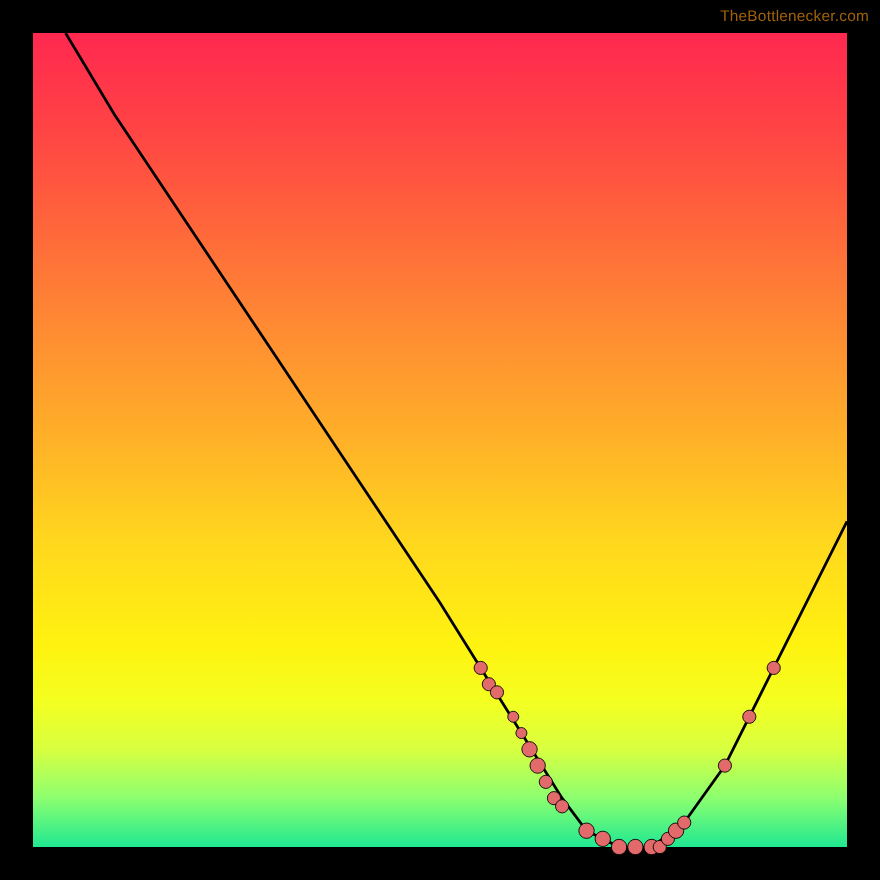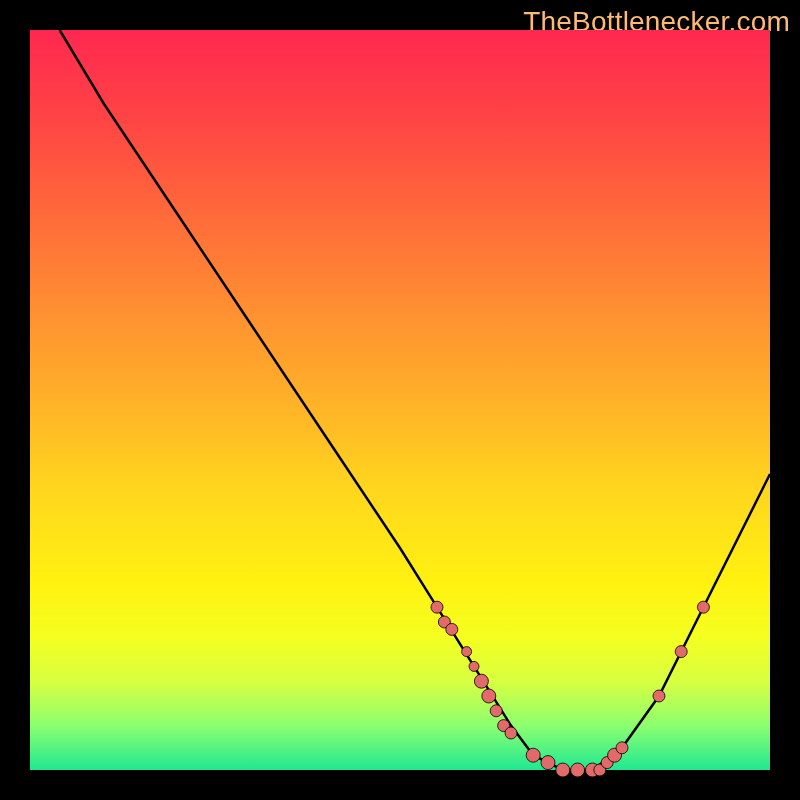--- a/index.html
+++ b/index.html
@@ -29,22 +29,22 @@
       #d8ff40 88%,
       #8cff70 94%,
       #20e892 100%
     );
   }
   .attribution {
     position: absolute;
     top: 6px;
     right: 10px;
     font-family: Arial, Helvetica, sans-serif;
-    font-size: 28px;
-    color: #fdba74;
+    font-size: 14px;
+    color: #a16207;
     font-weight: 500;
     letter-spacing: 0.2px;
     margin-left: 40px;
   }
   svg.curve {
     position: absolute;
     left: 0; top: 0;
     width: 740px;
     height: 740px;
     overflow: visible;

